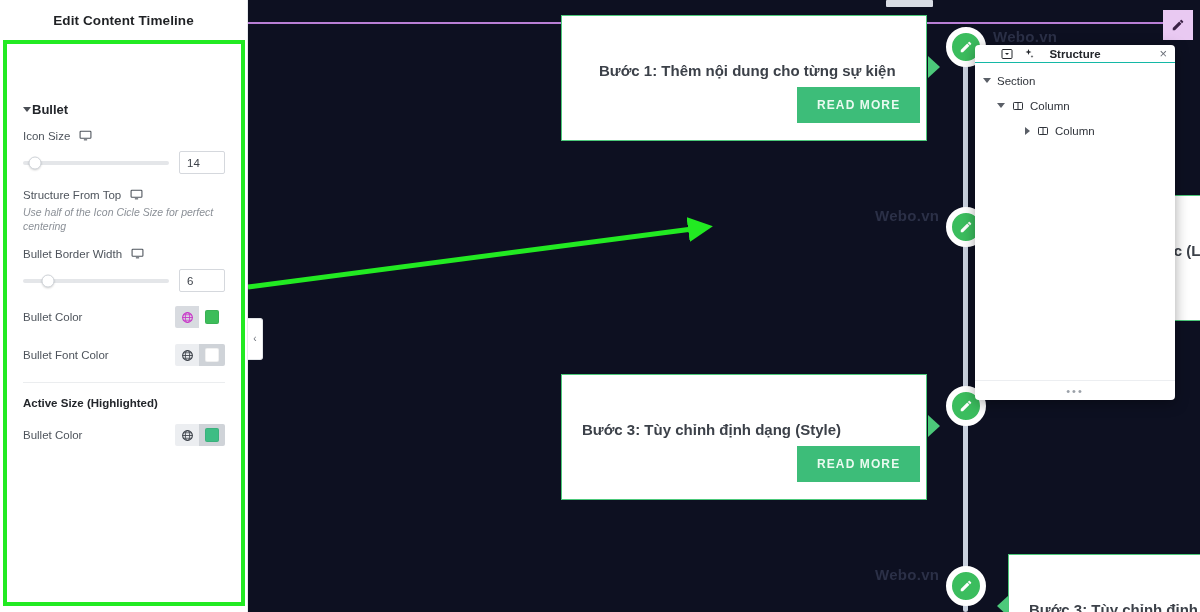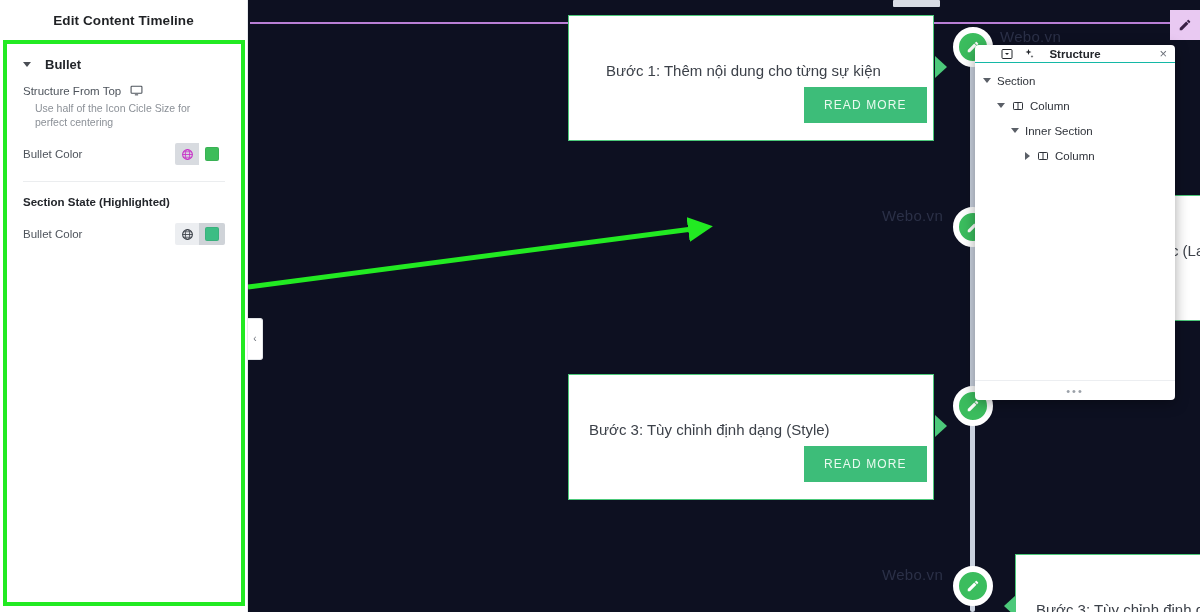--- a/index.html
+++ b/index.html
@@ -6,22 +6,23 @@
   html, body {
     width: 1200px; height: 612px;
     overflow: hidden;
     font-family: "Liberation Sans", sans-serif;
     background: #0d1021;
   }
   #root { position: relative; width: 1200px; height: 612px; overflow: hidden; }
 
   
   #canvas {
-    position: absolute; left: 250px; top: 0; width: 950px; height: 612px;
+    position: absolute; left: 243px; top: 0; width: 950px; height: 612px;
     background: #0d1021;
+    font-weight: bold;
   }
   .section-topline {
     position: absolute; left: 0; top: 22px; width: 950px; height: 2px;
     background: #b97fd6;
   }
   .section-handle {
     position: absolute; right: 0; top: 10px; width: 30px; height: 30px;
     background: #e9c9f2; display: flex; align-items: center; justify-content: center;
   }
   .section-handle svg { width: 14px; height: 14px; }
@@ -89,23 +90,24 @@
     height: 40px; display: flex; align-items: center; justify-content: center;
     font-size: 13.5px; font-weight: bold; color: #1f2124; letter-spacing: .1px; border-radius: 10px;
   }
   .panel-body {
     position: absolute; left: 3px; top: 40px; width: 242px; height: 566px;
     border: 4px solid #22ea22; background: #ffffff; overflow: hidden;
   }
   .panel-inner { padding: 8px 16px 0 16px; }
 
   .sec-head {
-    display: flex; align-items: center; gap: 14px;
+    display: flex; align-items: center; gap: 1px;
     font-size: 13px; font-weight: bold; color: #23262b;
     padding: 5px 0 12px 0;
+    margin-top: 45px;
   }
   .caret-down {
     width: 0; height: 0; border-left: 4px solid transparent;
     border-right: 4px solid transparent; border-top: 5px solid #4a4e55;
   }
 
   .ctrl { margin-bottom: 4px; }
   .ctrl-label {
     display: flex; align-items: center; gap: 9px;
     font-size: 11.5px; color: #4e545c; margin-bottom: 9px;
@@ -121,22 +123,22 @@
     background: #ffffff; border: 1px solid #cfd3d8; transform: translate(-50%, -50%);
     box-shadow: 0 1px 2px rgba(0,0,0,.15);
   }
   .numbox {
     width: 46px; height: 23px; border: 1px solid #d5d8dd; border-radius: 2px;
     font-size: 11.5px; color: #3c4149; padding: 0 7px; background: #fff;
     display: flex; align-items: center;
   }
 
   .hint {
-    font-size: 10.5px; color: #8b9097;
-    line-height: 1.3; margin: -4px 0 14px 12px;
+    font-size: 10.5px; font-style: italic; color: #8b9097;
+    line-height: 1.3; margin: -4px 0 14px 0;
   }
 
   .color-row {
     display: flex; align-items: center; justify-content: space-between;
     margin-bottom: 16px;
   }
   .color-row-label { font-size: 11.5px; color: #4e545c; }
   .color-widget { display: flex; align-items: center; }
   .globe-btn {
     width: 24px; height: 22px; display: flex; align-items: center; justify-content: center;
@@ -290,54 +292,101 @@
       <div class="panel-inner">
 
         <div class="sec-head">
           <span class="caret-down"></span>
           <span>Bullet</span>
         </div>
 
         <div id="slider-controls">
             <div class="ctrl">
               <div class="ctrl-label">
+                <span>Icon Size</span>
+                <svg class="resp-icon" viewBox="0 0 24 24">
+                  <rect x="2" y="4" width="20" height="13" rx="1.5" fill="none" stroke="#4e545c" stroke-width="2"></rect>
+                  <rect x="9" y="19" width="6" height="2" fill="#4e545c"></rect>
+                </svg>
+              </div>
+              <div class="slider-row">
+                <div class="track">
+                  <div class="knob" style="left:8%"></div>
+                </div>
+                <div class="numbox">14</div>
+              </div>
+            </div>
+            <div class="ctrl">
+              <div class="ctrl-label">
                 <span>Structure From Top</span>
                 <svg class="resp-icon" viewBox="0 0 24 24">
                   <rect x="2" y="4" width="20" height="13" rx="1.5" fill="none" stroke="#4e545c" stroke-width="2"></rect>
                   <rect x="9" y="19" width="6" height="2" fill="#4e545c"></rect>
                 </svg>
               </div>
             </div>
           </div>
 
         <div class="hint">Use half of the Icon Cicle Size for perfect centering</div>
 
+        <div class="ctrl">
+          <div class="ctrl-label">
+            <span>Bullet Border Width</span>
+            <svg class="resp-icon" viewBox="0 0 24 24">
+              <rect x="2" y="4" width="20" height="13" rx="1.5" fill="none" stroke="#4e545c" stroke-width="2"></rect>
+              <rect x="9" y="19" width="6" height="2" fill="#4e545c"></rect>
+            </svg>
+          </div>
+          <div class="slider-row">
+            <div class="track">
+              <div class="knob" id="knob-bw" style="left: 17%;"></div>
+            </div>
+            <div class="numbox">6</div>
+          </div>
+        </div>
 
         <div id="color-rows">
             <div class="color-row">
               <span class="color-row-label">Bullet Color</span>
               <span class="color-widget">
                 <span class="globe-btn active">
                   <svg viewBox="0 0 24 24" width="13" height="13">
                     <circle cx="12" cy="12" r="9" fill="none" stroke="#c832c8" stroke-width="2"></circle>
                     <ellipse cx="12" cy="12" rx="4" ry="9" fill="none" stroke="#c832c8" stroke-width="1.6"></ellipse>
                     <line x1="3" y1="12" x2="21" y2="12" stroke="#c832c8" stroke-width="1.6"></line>
                     <line x1="4.6" y1="7" x2="19.4" y2="7" stroke="#c832c8" stroke-width="1.4"></line>
                     <line x1="4.6" y1="17" x2="19.4" y2="17" stroke="#c832c8" stroke-width="1.4"></line>
                   </svg>
                 </span>
                 <span class="swatch-btn white-bg">
                   <span class="swatch" style="background:#3dbd5a"></span>
                 </span>
               </span>
             </div>
+            <div class="color-row">
+              <span class="color-row-label">Bullet Font Color</span>
+              <span class="color-widget">
+                <span class="globe-btn">
+                  <svg viewBox="0 0 24 24" width="13" height="13">
+                    <circle cx="12" cy="12" r="9" fill="none" stroke="#3c4149" stroke-width="2"></circle>
+                    <ellipse cx="12" cy="12" rx="4" ry="9" fill="none" stroke="#3c4149" stroke-width="1.6"></ellipse>
+                    <line x1="3" y1="12" x2="21" y2="12" stroke="#3c4149" stroke-width="1.6"></line>
+                    <line x1="4.6" y1="7" x2="19.4" y2="7" stroke="#3c4149" stroke-width="1.4"></line>
+                    <line x1="4.6" y1="17" x2="19.4" y2="17" stroke="#3c4149" stroke-width="1.4"></line>
+                  </svg>
+                </span>
+                <span class="swatch-btn">
+                  <span class="swatch" style="background:#ffffff"></span>
+                </span>
+              </span>
+            </div>
           </div>
 
         <div class="divider"></div>
-        <div class="subhead">Section State (Highlighted)</div>
+        <div class="subhead">Active Size (Highlighted)</div>
         <div id="active-color-rows">
             <div class="color-row">
               <span class="color-row-label">Bullet Color</span>
               <span class="color-widget">
                 <span class="globe-btn">
                   <svg viewBox="0 0 24 24" width="13" height="13">
                     <circle cx="12" cy="12" r="9" fill="none" stroke="#3c4149" stroke-width="2"></circle>
                     <ellipse cx="12" cy="12" rx="4" ry="9" fill="none" stroke="#3c4149" stroke-width="1.6"></ellipse>
                     <line x1="3" y1="12" x2="21" y2="12" stroke="#3c4149" stroke-width="1.6"></line>
                     <line x1="4.6" y1="7" x2="19.4" y2="7" stroke="#3c4149" stroke-width="1.4"></line>
@@ -384,24 +433,20 @@
         <div class="st-row" style="padding-left: 22px;">
           <span class="tri"></span>
           <span class="st-icon-box">
             <svg viewBox="0 0 24 24">
               <rect x="3" y="5" width="18" height="14" rx="1.5" fill="none" stroke="#2f333a" stroke-width="2"></rect>
               <line x1="12" y1="5" x2="12" y2="19" stroke="#2f333a" stroke-width="2"></line>
             </svg>
           </span>
           <span>Column</span>
         </div>
-        <div class="st-row" style="padding-left: 36px;">
-          <span class="tri"></span>
-          <span>Inner Section</span>
-        </div>
         <div class="st-row" style="padding-left: 50px;">
           <span class="tri tri-right"></span>
           <span class="st-icon-box">
             <svg viewBox="0 0 24 24">
               <rect x="3" y="5" width="18" height="14" rx="1.5" fill="none" stroke="#2f333a" stroke-width="2"></rect>
               <line x1="12" y1="5" x2="12" y2="19" stroke="#2f333a" stroke-width="2"></line>
             </svg>
           </span>
           <span>Column</span>
         </div>

